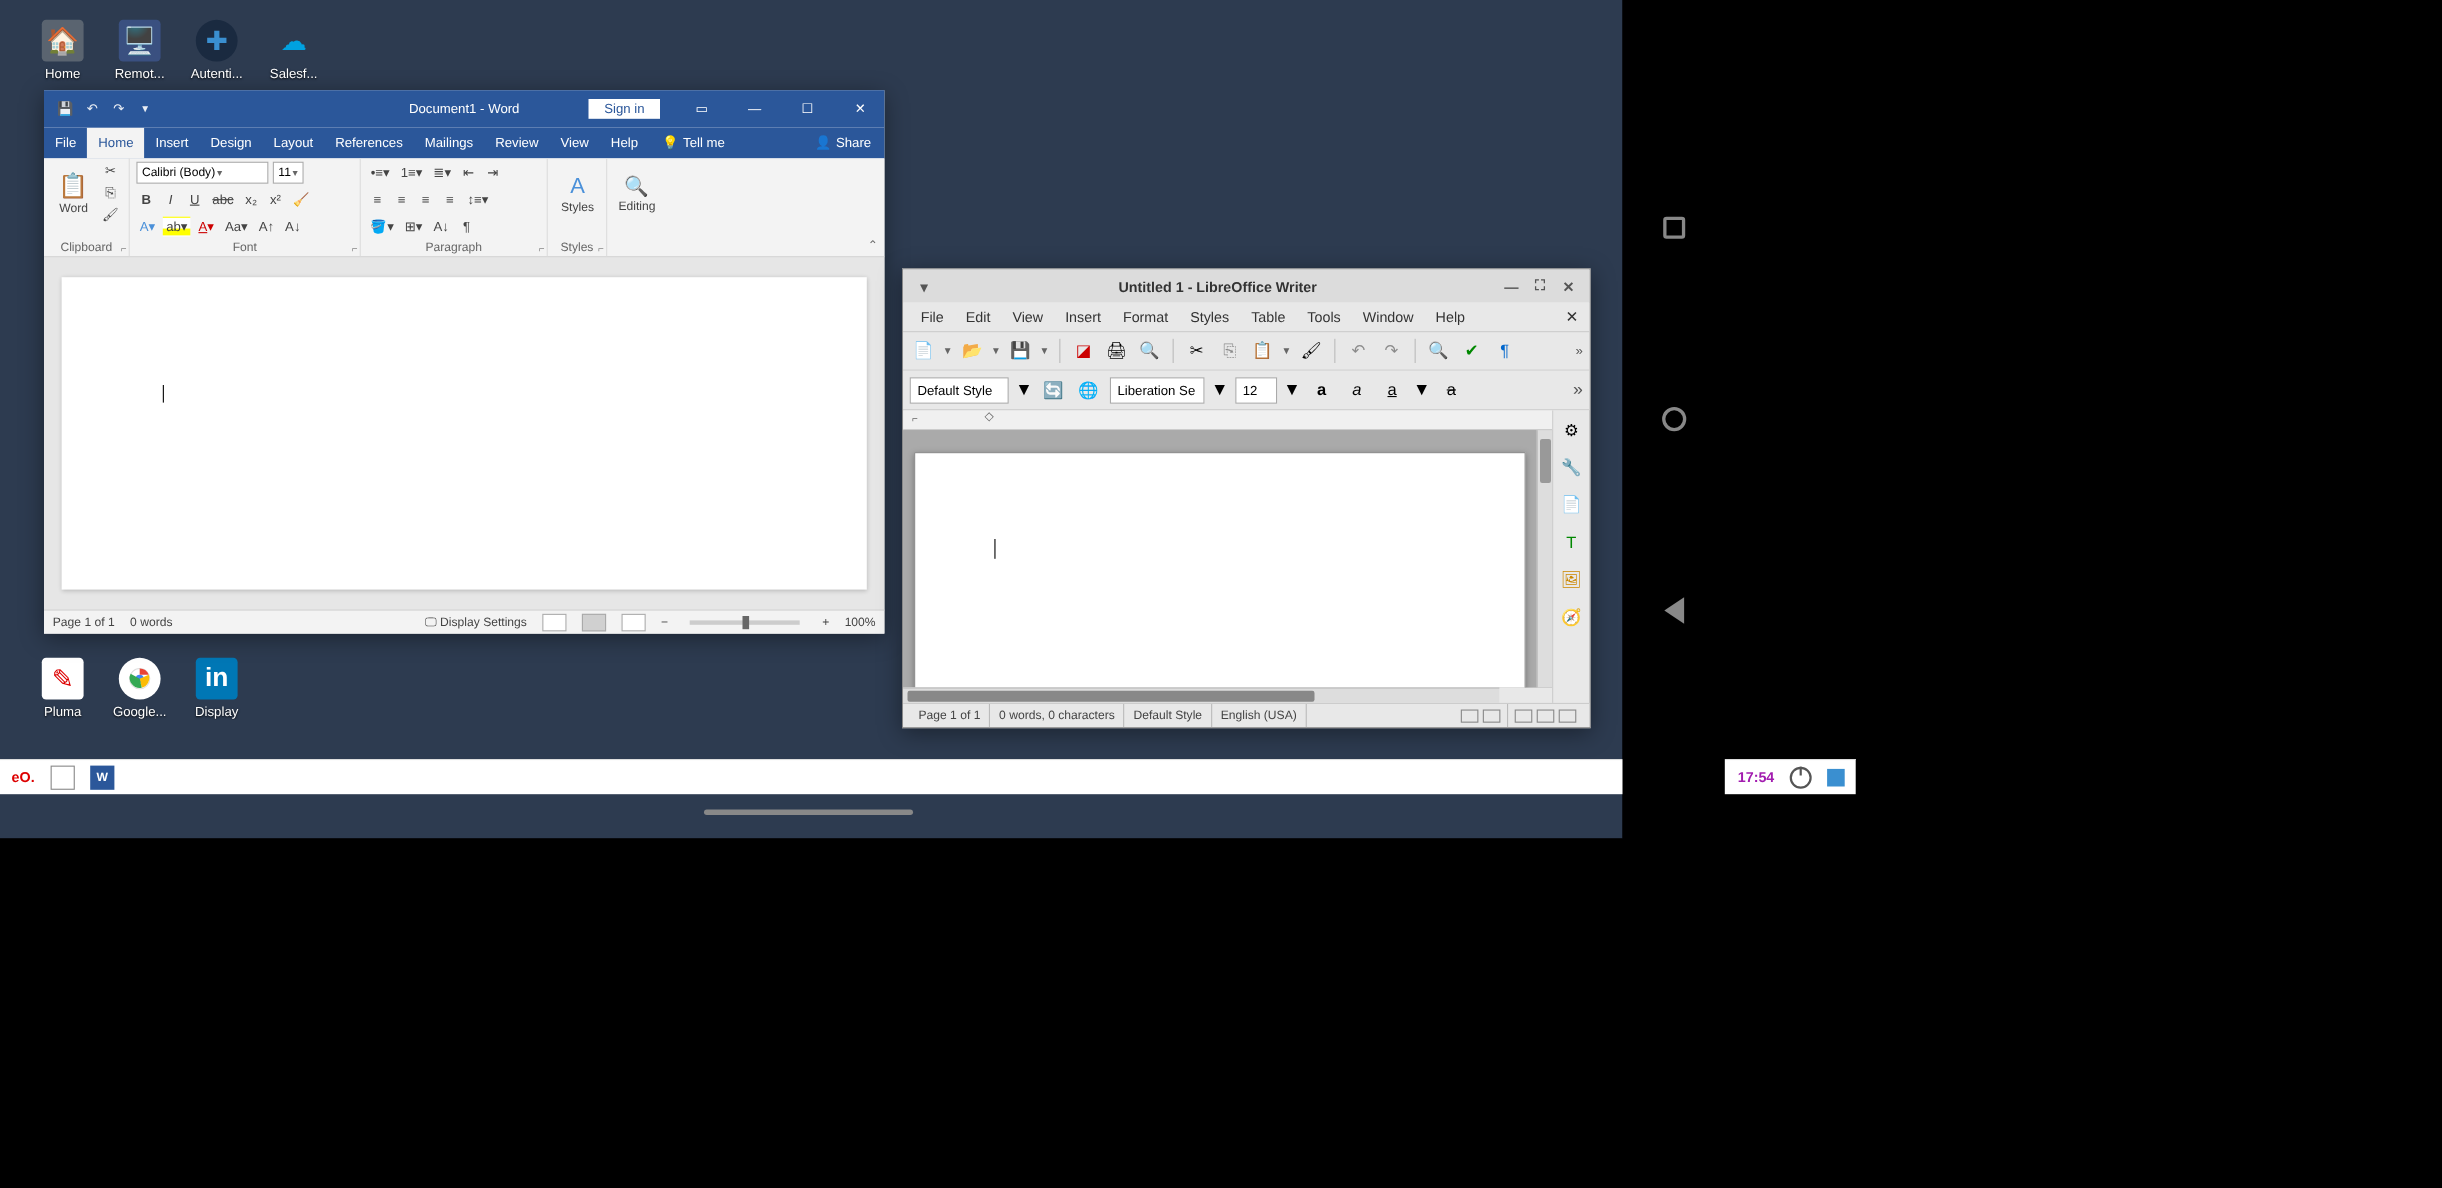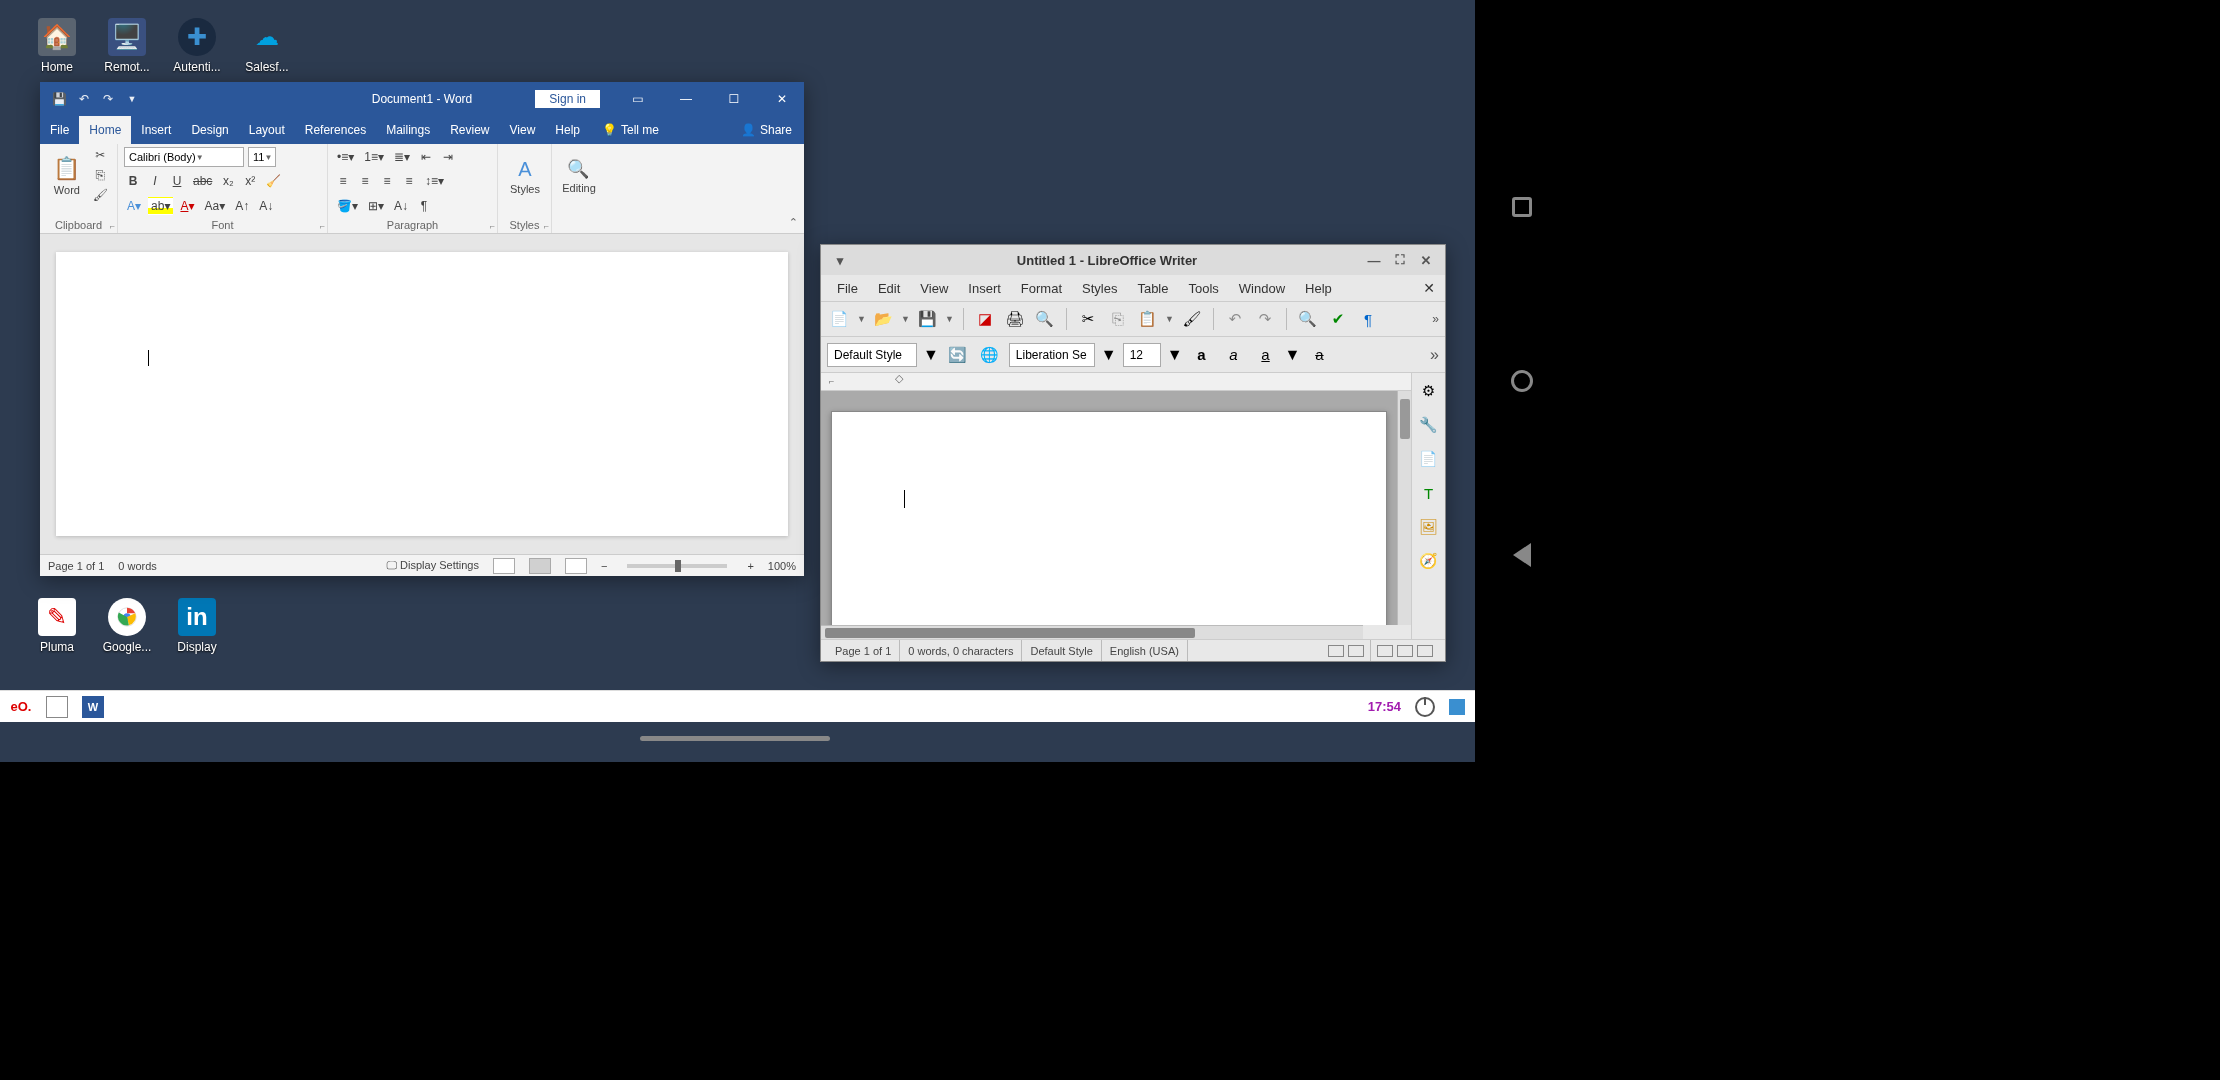--- a/index.html
+++ b/index.html
@@ -79,21 +79,21 @@
 .lo-sidebar { width:34px; background:#e8e8e8; border-left:1px solid #ccc; display:flex; flex-direction:column; align-items:center; padding-top:6px; gap:10px; }
 .lo-sidebar .sb { width:24px; height:24px; display:flex; align-items:center; justify-content:center; cursor:pointer; font-size:15px; border:1px solid transparent;}
 .lo-scrollh { height:14px; background:#ddd; border-top:1px solid #bbb; position:relative; margin-right:48px;}
 .lo-scrollh .thumb { position:absolute; top:2px; left:4px; width:370px; height:10px; background:#888; border-radius:2px;}
 .lo-status { height:22px; background:#e8e8e8; border-top:1px solid #ccc; display:flex; align-items:center; font-size:11px; color:#444; padding:0 6px; gap:0; }
 .lo-status .cell { padding:0 8px; border-right:1px solid #bbb; height:100%; display:flex; align-items:center; }
 .lo-status .sp{ flex:1; border-right:1px solid #bbb;}
 .lo-status .vb { width:16px; height:12px; border:1px solid #888; margin:0 2px; cursor:pointer; display:inline-block;}
 
 
-.taskbar { position:absolute; left:0; top:690px; width:1475px; height:32px; background:#fff; display:flex; align-items:center; padding:0 10px; gap:14px; border-top:1px solid #ddd; }
+.taskbar { position:absolute; left:0; top:690px; width:1687px; height:32px; background:#fff; display:flex; align-items:center; padding:0 10px; gap:14px; border-top:1px solid #ddd; }
 .taskbar .tbi { width:22px; height:22px; display:flex; align-items:center; justify-content:center; cursor:pointer; font-size:15px; }
 .taskbar .sp { flex:1; }
 .taskbar .clock { font-size:13px; font-weight:bold; color:#a21caf; }
 .taskbar .power { width:20px; height:20px; border:2px solid #555; border-radius:50%; position:relative; cursor:pointer;}
 .taskbar .power::after { content:''; position:absolute; left:7px; top:-2px; width:2px; height:8px; background:#555;}
 .taskbar .sq { width:16px; height:16px; background:#3a8fd0; cursor:pointer;}
 
 
 .navstrip { position:absolute; left:1475px; top:0; width:93px; height:762px; background:#000; display:flex; flex-direction:column; align-items:center; justify-content:space-around; padding:120px 0;}
 .navstrip .nb { width:26px; height:26px; cursor:pointer; display:flex; align-items:center; justify-content:center; color:#888; font-size:22px;}

